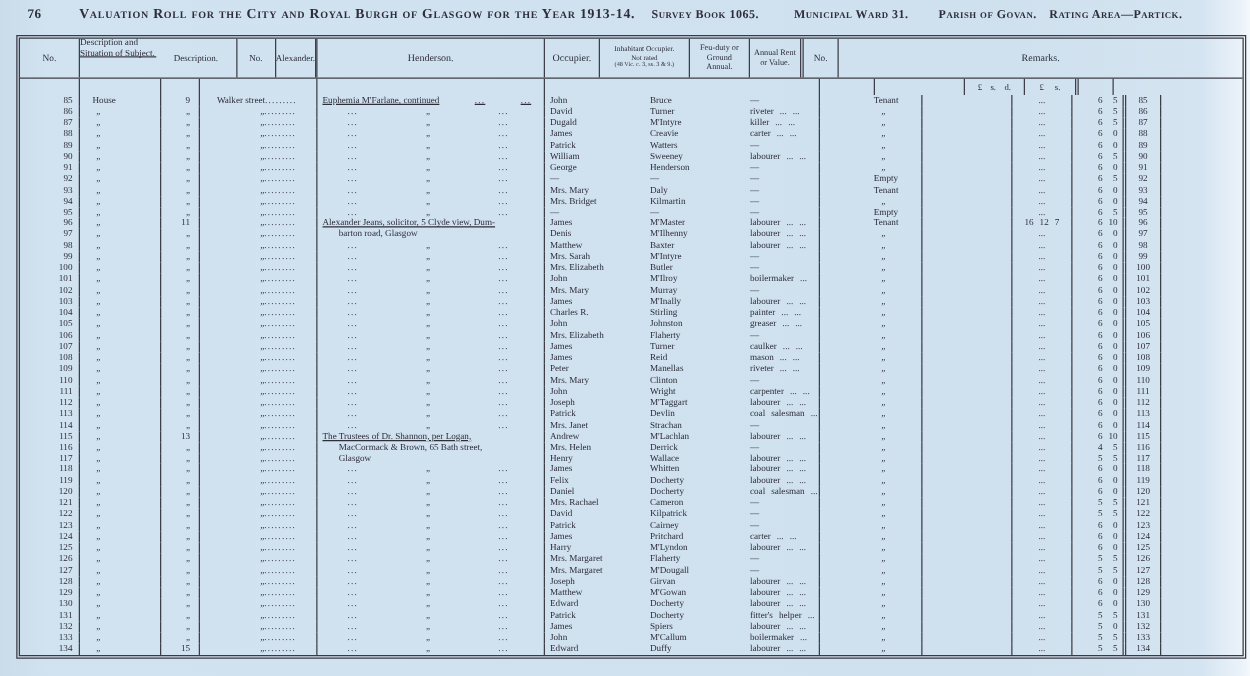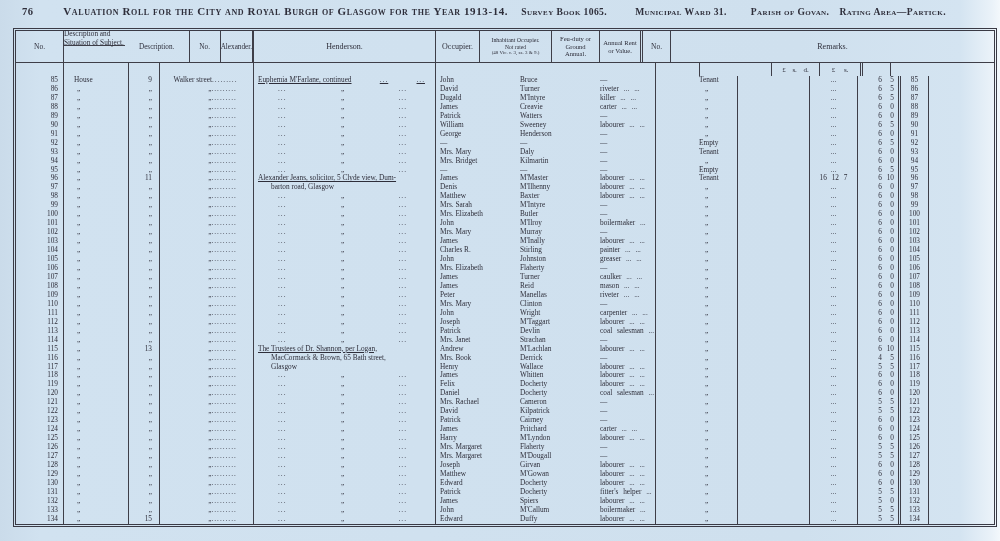--- a/index.html
+++ b/index.html
@@ -1075,21 +1075,21 @@
           <div class="c c-sit flex">
             <span class="stm dit2">„</span>
             <span class="dots">...</span>
             <span class="dots">...</span>
             <span class="dots">...</span>
           </div>
           <div class="c c-prop flex pcont">
             <span>MacCormack &amp; Brown, 65 Bath street,</span>
           </div>
           <div class="c c-ten flex">
-            <span class="t1">Mrs. Book</span>
+            <span class="t1">Mrs. Helen</span>
             <span class="t2">Derrick</span>
             <span class="t3">—</span>
           </div>
           <div class="c c-occ odit">„</div>
           <div class="c c-inh"></div>
           <div class="c c-feu">...</div>
           <div class="c c-rent flex">
             <span class="rl">4</span>
             <span class="rs">5</span>
           </div>

